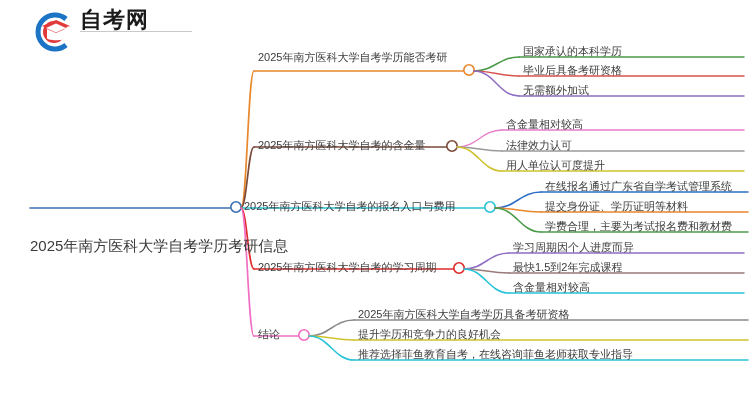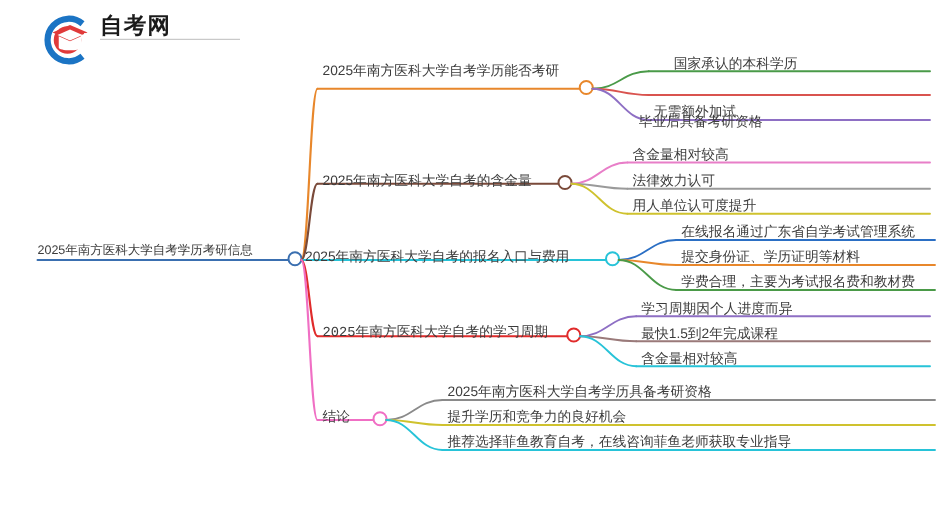--- a/index.html
+++ b/index.html
@@ -30,21 +30,21 @@
     width: 46px;
     height: 40px;
   }
   #logo-text-block {
     position: absolute;
     left: 52px;
     top: 2px;
     width: 120px;
   }
   #logo-title {
-    font-size: 18px;
+    font-size: 22px;
     font-weight: bold;
     color: #1a1a1a;
     line-height: 20px;
     letter-spacing: 1px;
   }
   #logo-rule {
     width: 112px;
     height: 1px;
     background: #c9c9c9;
     margin-top: 1px;
@@ -75,22 +75,23 @@
 
   .node-label {
     position: absolute;
     font-size: 11px;
     color: #3c3c3c;
     white-space: nowrap;
     line-height: 12px;
     letter-spacing: 0px;
   }
   .node-label.root {
-    font-size: 10px;
+    font-size: 15px;
     color: #3c3c3c;
+    margin-top: 45px;
   }
   .node-label.branch {
     font-size: 11px;
     color: #3c3c3c;
   }
   .node-label.leaf {
     font-size: 11px;
     color: #3c3c3c;
   }
 </style>
@@ -160,32 +161,32 @@
       <path d="M 309 336 C 329.25 336, 333.75 320, 354 320" fill="none" stroke="#8a8a8a" stroke-width="1.5" stroke-linecap="round"></path>
       <path d="M 354 320 L 748 320" fill="none" stroke="#8a8a8a" stroke-width="1.5" stroke-linecap="round"></path>
       <path d="M 309 336 C 329.25 336, 333.75 340, 354 340" fill="none" stroke="#cfc22e" stroke-width="1.5" stroke-linecap="round"></path>
       <path d="M 354 340 L 748 340" fill="none" stroke="#cfc22e" stroke-width="1.5" stroke-linecap="round"></path>
       <path d="M 309 336 C 329.25 336, 333.75 360, 354 360" fill="none" stroke="#27c3d8" stroke-width="1.5" stroke-linecap="round"></path>
       <path d="M 354 360 L 748 360" fill="none" stroke="#27c3d8" stroke-width="1.5" stroke-linecap="round"></path>
     </svg>
   <div id="map-labels">
       <div class="node-label root" style="left: 30px; top: 195px;">2025年南方医科大学自考学历考研信息</div>
       <div class="node-label branch" style="left: 258px; top: 51px;">2025年南方医科大学自考学历能否考研</div>
-      <div class="node-label leaf" style="left: 523px; top: 45px; margin-left: 16px;">国家承认的本科学历</div>
-      <div class="node-label leaf" style="left: 511px; top: 64px; margin-top: 28px;">毕业后具备考研资格</div>
+      <div class="node-label leaf" style="left: 523px; top: 45px;">国家承认的本科学历</div>
+      <div class="node-label leaf" style="left: 523px; top: 64px;">毕业后具备考研资格</div>
       <div class="node-label leaf" style="left: 523px; top: 84px;">无需额外加试</div>
       <div class="node-label branch" style="left: 258px; top: 139px;">2025年南方医科大学自考的含金量</div>
       <div class="node-label leaf" style="left: 506px; top: 118px;">含金量相对较高</div>
       <div class="node-label leaf" style="left: 506px; top: 139px;">法律效力认可</div>
       <div class="node-label leaf" style="left: 506px; top: 159px;">用人单位认可度提升</div>
       <div class="node-label branch" style="left: 244px; top: 200px;">2025年南方医科大学自考的报名入口与费用</div>
       <div class="node-label leaf" style="left: 545px; top: 180px;">在线报名通过广东省自学考试管理系统</div>
       <div class="node-label leaf" style="left: 545px; top: 200px;">提交身份证、学历证明等材料</div>
       <div class="node-label leaf" style="left: 545px; top: 220px;">学费合理，主要为考试报名费和教材费</div>
-      <div class="node-label branch" style="left: 258px; top: 261px; font-family: Liberation Mono, monospace;">2025年南方医科大学自考的学习周期</div>
+      <div class="node-label branch" style="left: 258px; top: 261px;">2025年南方医科大学自考的学习周期</div>
       <div class="node-label leaf" style="left: 513px; top: 241px;">学习周期因个人进度而异</div>
       <div class="node-label leaf" style="left: 513px; top: 261px;">最快1.5到2年完成课程</div>
       <div class="node-label leaf" style="left: 513px; top: 281px;">含金量相对较高</div>
       <div class="node-label branch" style="left: 258px; top: 328px; text-align: center;">结论</div>
       <div class="node-label leaf" style="left: 358px; top: 308px;">2025年南方医科大学自考学历具备考研资格</div>
       <div class="node-label leaf" style="left: 358px; top: 328px;">提升学历和竞争力的良好机会</div>
       <div class="node-label leaf" style="left: 358px; top: 348px;">推荐选择菲鱼教育自考，在线咨询菲鱼老师获取专业指导</div>
     </div>
 </div>
 

